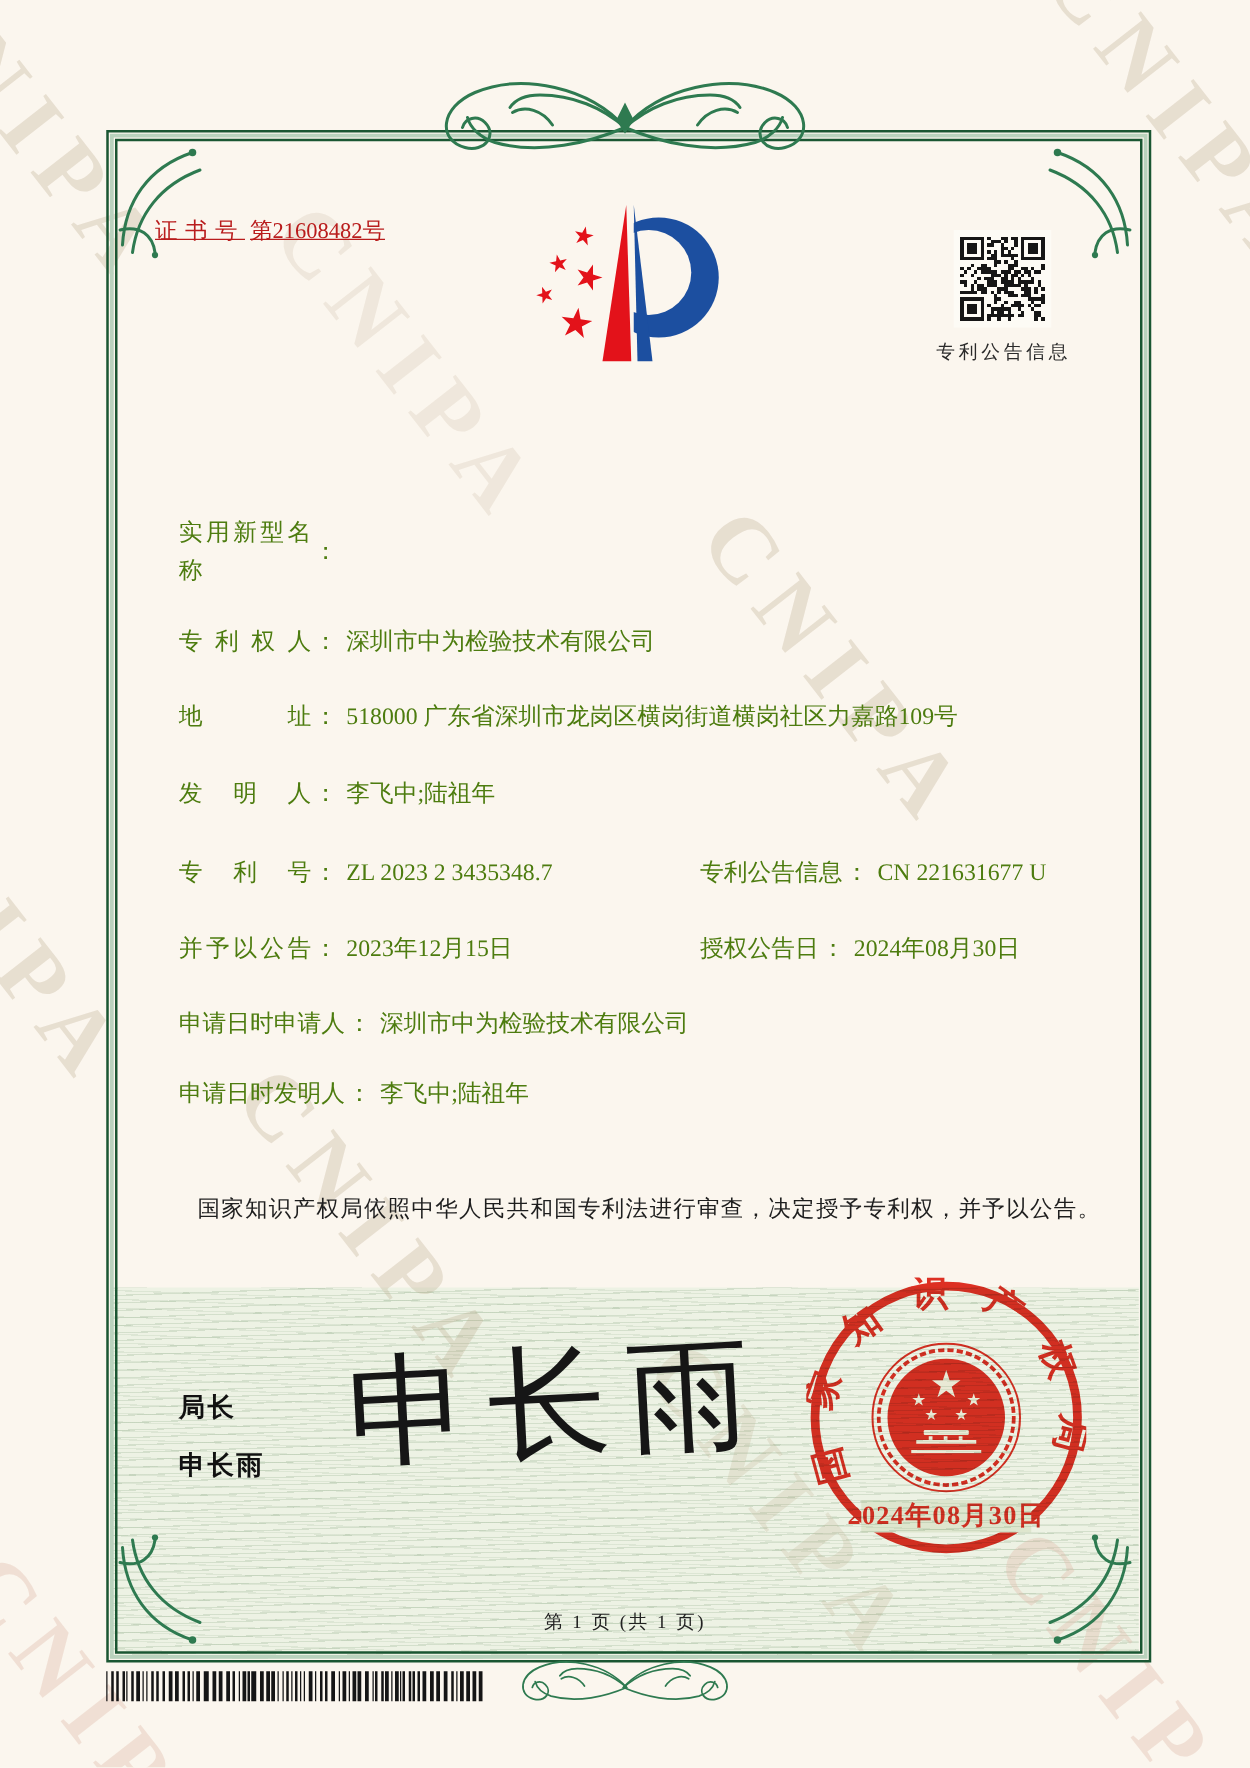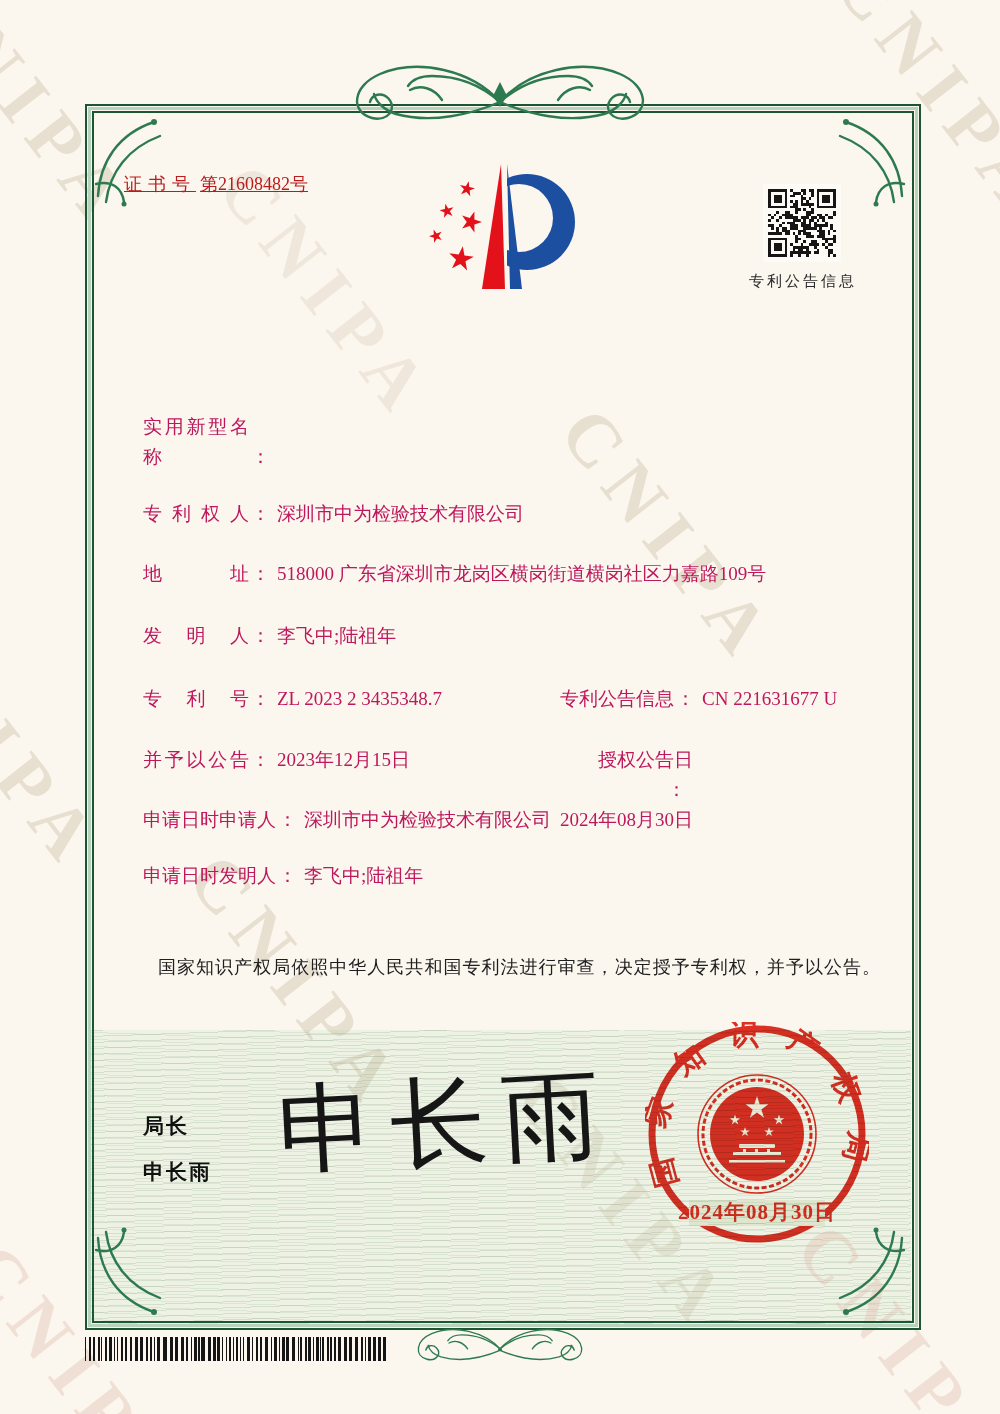--- a/index.html
+++ b/index.html
@@ -32,27 +32,27 @@
   .certno{position:absolute;left:124px;top:172px;z-index:3;font-size:18px;color:#b91c1c;text-decoration:underline;}
   .certno .cl{letter-spacing:6px;margin-right:4px;}
   .logo{position:absolute;left:423px;top:158px;width:160px;height:150px;z-index:3;}
   .qr{position:absolute;left:763px;top:184px;width:78px;height:78px;z-index:3;fill:#161616;shape-rendering:crispEdges;background:#fdfbf5;}
   .qrcap{position:absolute;left:728px;top:272px;width:150px;text-align:center;z-index:3;
          font-size:15px;letter-spacing:3px;color:#2a2a2a;}
   .title{position:absolute;left:0;top:294px;width:1000px;text-align:center;z-index:3;
          font-size:45px;font-weight:700;letter-spacing:7px;color:#101010;}
 
   
-  .row{position:absolute;left:143px;z-index:3;font-size:19px;color:#be185d;display:flex;align-items:flex-end;line-height:30px;}
+  .row{position:absolute;left:143px;z-index:3;font-size:19px;color:#4d7c0f;display:flex;align-items:center;line-height:30px;}
   .flabel{display:inline-block;width:106px;text-align:justify;text-align-last:justify;}
   .flabel.auto{width:auto;text-align-last:auto;}
   .colon{margin:0 7px 0 2px;}
   .r-name{top:412px;} .r-patentee{top:499px;} .r-address{top:559px;} .r-inventor{top:621px;}
   .r-patno{top:684px;} .r-pubno{top:684px;left:560px;}
-  .r-appdate{top:745px;} .r-pubdate{top:745px;left:560px;flex-direction:column;}
+  .r-appdate{top:745px;} .r-pubdate{top:745px;left:560px;}
   .r-applicant{top:805px;} .r-inventor2{top:861px;}
 
   
   .decree{position:absolute;left:122px;top:950px;width:758px;z-index:3;font-size:18px;line-height:34px;color:#1e1e1e;}
   .bl{text-align:justify;text-align-last:justify;}
   .bl.indent{text-indent:2em;}
 
   
   .chief{position:absolute;left:143px;top:1112px;z-index:3;
          font-family:"Liberation Sans","DejaVu Sans",sans-serif;font-weight:700;font-size:21px;color:#111;}
@@ -546,20 +546,21 @@
         <rect x="84" y="138" width="56" height="2.5"></rect>
         <rect x="98" y="127" width="3" height="3"></rect>
         <rect x="110" y="127" width="3" height="3"></rect>
         <rect x="122" y="127" width="3" height="3"></rect>
       </g>
     </g>
     <rect x="44" y="178" width="136" height="26" fill="#eef2e6"></rect>
     <text class="sealdate" x="112" y="197" text-anchor="middle">2024年08月30日</text>
   </svg>
 
+  <div class="footer">第 1 页 (共 1 页)</div>
 
   <div class="barcode" id="barcode">
       <i style="left: 0px; width: 1px;"></i>
       <i style="left: 4px; width: 2px;"></i>
       <i style="left: 8px; width: 2px;"></i>
       <i style="left: 13px; width: 2px;"></i>
       <i style="left: 16px; width: 1px;"></i>
       <i style="left: 20px; width: 2px;"></i>
       <i style="left: 24px; width: 3px;"></i>
       <i style="left: 29px; width: 1px;"></i>

